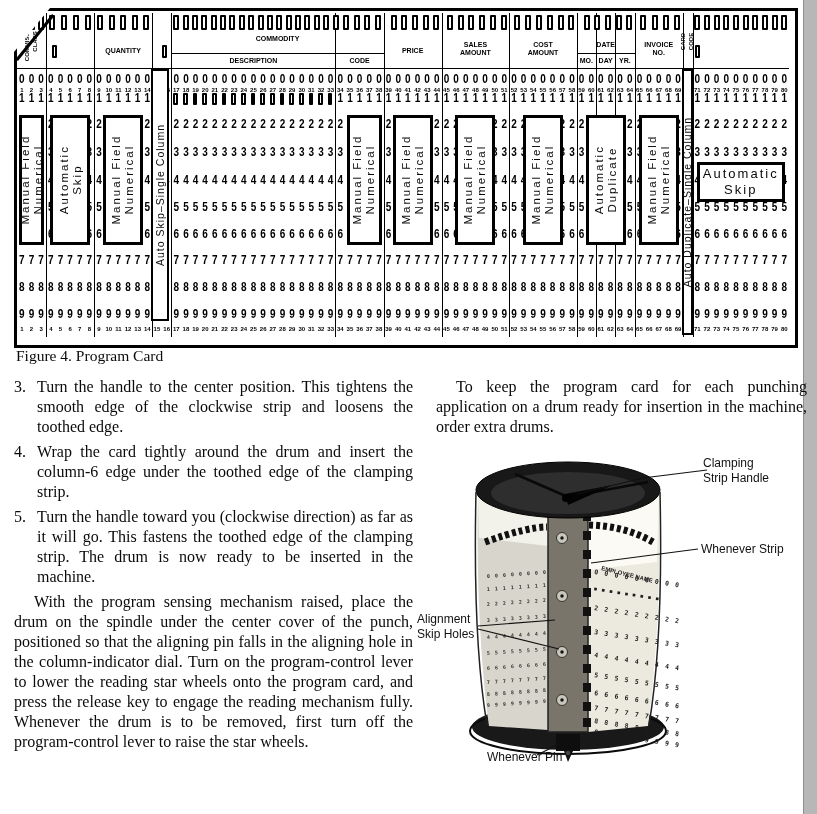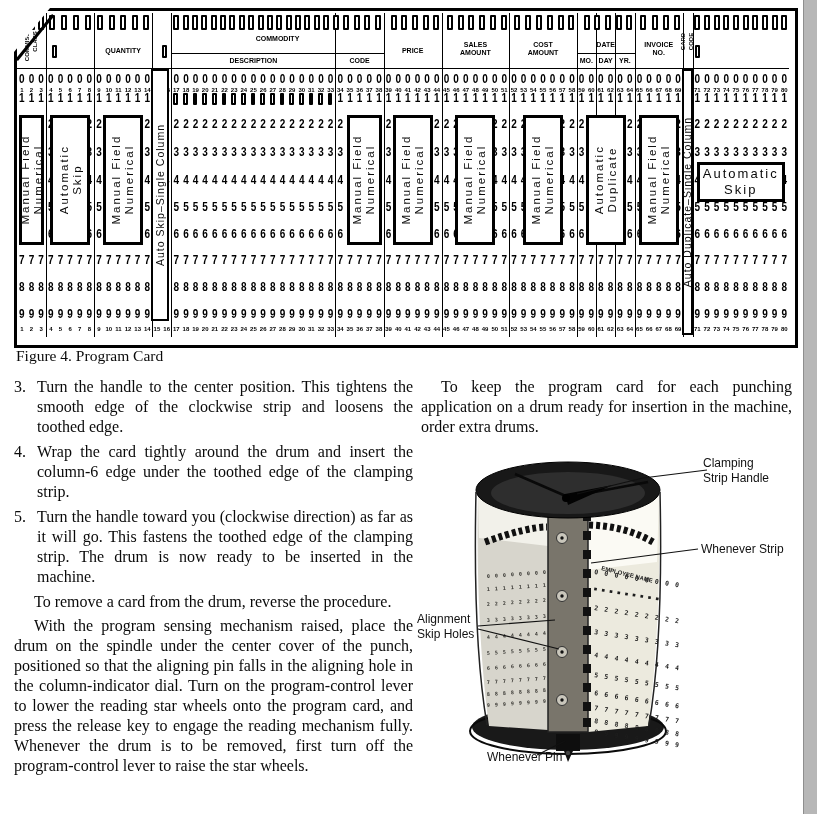--- a/index.html
+++ b/index.html
@@ -36,21 +36,21 @@
   .strip>span{transform:rotate(-90deg);font:10.5px "Liberation Sans",sans-serif;letter-spacing:1px;
         white-space:nowrap;}
   
   .caption{position:absolute;font:15.5px "Liberation Serif",serif;}
   #col-left{position:absolute;left:14px;top:377px;width:399px;
             font:16px/20px "Liberation Serif",serif;text-align:justify;}
   .item{display:flex;margin-bottom:5px;}
   .item-num{width:23px;flex:none;}
   .item-body{flex:1;}
   .para{text-indent:20px;margin:4px 0 0 0;}
-  #right-para{position:absolute;left:421px;top:377px;width:371px;
+  #right-para{position:absolute;left:436px;top:377px;width:371px;
               font:16px/20px "Liberation Serif",serif;text-align:justify;text-indent:20px;}
   
   #fig10{position:absolute;left:415px;top:450px;width:380px;height:336px;}
   #fig10 svg{position:absolute;left:0;top:0;}
   .fig-label{position:absolute;font:12px "Liberation Sans",sans-serif;color:#111;
              white-space:pre-line;line-height:1.25;}
 </style>
 </head>
 <body>
 
@@ -1185,21 +1185,20 @@
       <div class="item-body">Turn the handle to the center position. This tightens the smooth edge of the clockwise strip and loosens the toothed edge.</div>
     </div>
     <div class="item">
       <div class="item-num">4.</div>
       <div class="item-body">Wrap the card tightly around the drum and insert the column-6 edge under the toothed edge of the clamping strip.</div>
     </div>
     <div class="item">
       <div class="item-num">5.</div>
       <div class="item-body">Turn the handle toward you (clockwise direction) as far as it will go. This fastens the toothed edge of the clamping strip. The drum is now ready to be inserted in the machine.</div>
     </div>
-    <p class="para">To remove a card from the drum, reverse the procedure.</p>
     <p class="para">With the program sensing mechanism raised, place the drum on the spindle under the center cover of the punch, positioned so that the aligning pin falls in the aligning hole in the column-indicator dial. Turn on the program-control lever to lower the reading star wheels onto the program card, and press the release key to engage the reading mechanism fully. Whenever the drum is to be removed, first turn off the program-control lever to raise the star wheels.</p>
   </div>
 
   <div id="right-para">To keep the program card for each punching application on a drum ready for insertion in the machine, order extra drums.</div>
 
   <div id="fig10">
     <svg width="380" height="336" viewBox="0 0 380 336">
 
       <ellipse cx="153" cy="277" rx="96" ry="23" fill="#191919"></ellipse>
       <ellipse cx="153" cy="281" rx="98" ry="23" fill="none" stroke="#0a0a0a" stroke-width="2"></ellipse>

